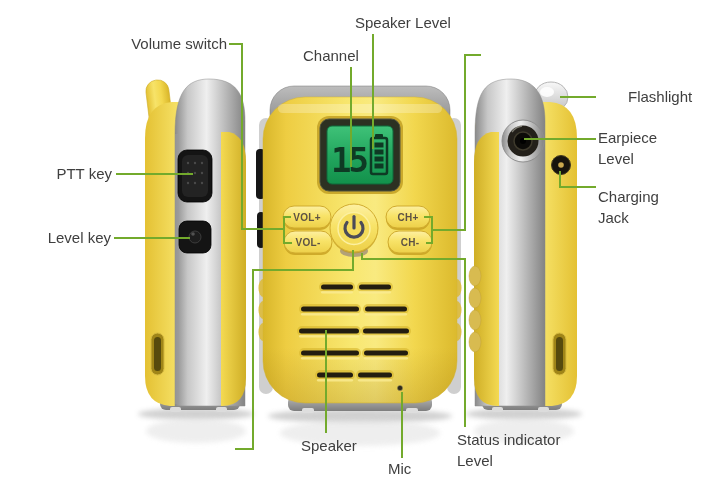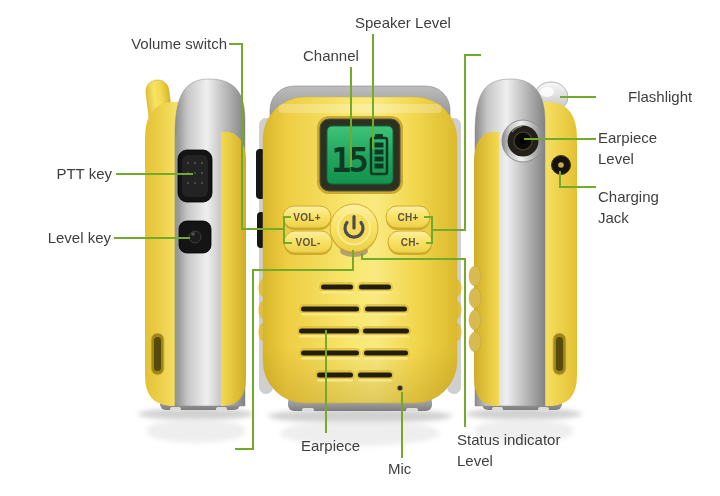--- a/index.html
+++ b/index.html
@@ -293,16 +293,16 @@
   </svg>
 
   <div class="lbl" style="right:493px;top:35px;margin-left:27px;">Volume switch</div>
   <div class="lbl" style="left:355px;top:14px;">Speaker Level</div>
   <div class="lbl" style="left:303px;top:47px;">Channel</div>
   <div class="lbl" style="left:628px;top:88px;">Flashlight</div>
   <div class="lbl wrap" style="left:598px;top:127px;width:64px;">Earpiece Level</div>
   <div class="lbl wrap" style="left:598px;top:176px;width:68px;margin-top:10px;">Charging Jack</div>
   <div class="lbl" style="right:608px;top:165px;text-align:center;">PTT key</div>
   <div class="lbl" style="right:609px;top:229px;">Level key</div>
-  <div class="lbl" style="left:301px;top:437px;">Earpiece</div>
+  <div class="lbl" style="left:301px;top:437px;">Speaker</div>
   <div class="lbl" style="left:388px;top:460px;">Mic</div>
   <div class="lbl wrap" style="left:457px;top:429px;width:118px;">Status indicator Level</div>
 </div>
 
 </body></html>

